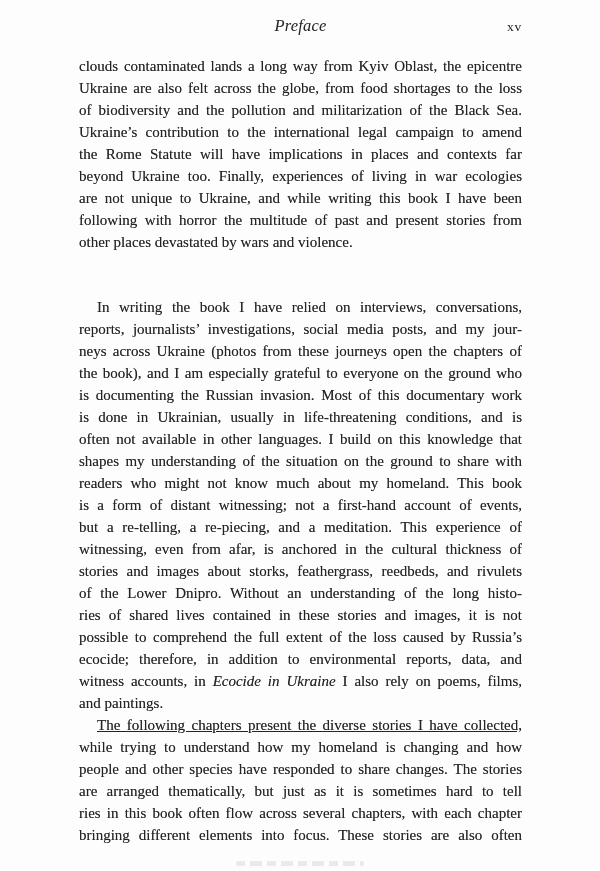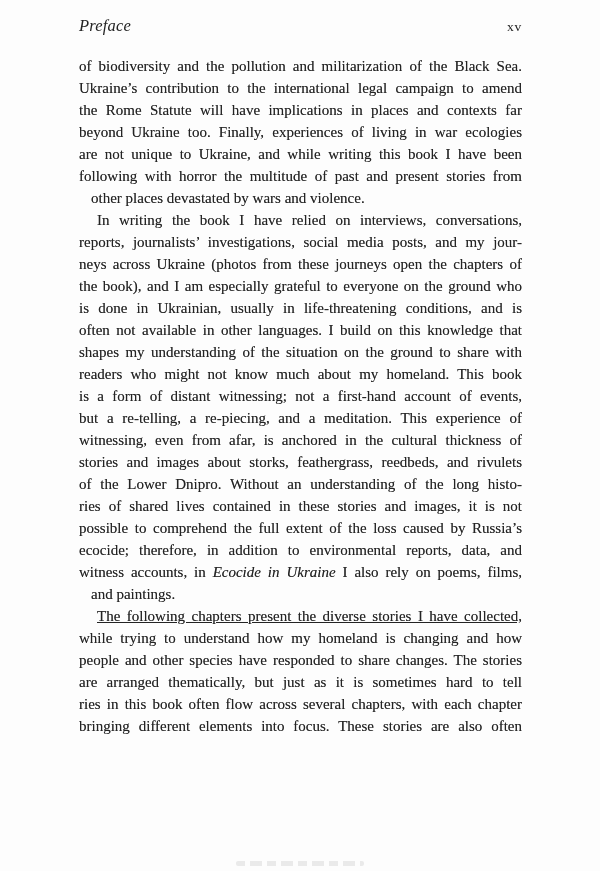--- a/index.html
+++ b/index.html
@@ -24,20 +24,21 @@
     left: 79px;
     top: 14px;
     width: 443px;
     height: 24px;
   }
   .head-title {
     position: absolute;
     left: 0;
     right: 0;
     top: 0;
+    text-align: center;
     font-style: italic;
     font-size: 16.5px;
     line-height: 24px;
     letter-spacing: 0.2px;
   }
   .folio {
     position: absolute;
     right: 0;
     top: 1px;
     font-size: 13.5px;
@@ -58,21 +59,20 @@
     white-space: nowrap;
     text-align: justify;
     text-align-last: justify;
     text-shadow: 0 0 0.45px rgba(45,45,45,0.55);
   }
   
   .line { white-space: normal; }
   .line.flush-left {
     text-align: left;
     text-align-last: left;
-    margin-left: 12px;
   }
   .line i { }
   .clipped-artifact {
     position: absolute;
     left: 236px;
     top: 861px;
     width: 128px;
     height: 5px;
     opacity: 0.28;
     background:
@@ -88,31 +88,34 @@
 <body style="--bg: #fdfdfd; --ink: #242424; --artifact: #b9b9b9;">
 
 <div class="page">
 
   <div class="running-head">
     <span class="head-title">Preface</span>
     <span class="folio">xv</span>
   </div>
 
   <div class="text-block" id="text-block">
+      <div class="line">clouds contaminated lands a long way from Kyiv Oblast, the epicentre</div>
+      <div class="line">Ukraine are also felt across the globe, from food shortages to the loss</div>
       <div class="line">of biodiversity and the pollution and militarization of the Black Sea.</div>
       <div class="line">Ukraine’s contribution to the international legal campaign to amend</div>
       <div class="line">the Rome Statute will have implications in places and contexts far</div>
       <div class="line">beyond Ukraine too. Finally, experiences of living in war ecologies</div>
       <div class="line">are not unique to Ukraine, and while writing this book I have been</div>
       <div class="line">following with horror the multitude of past and present stories from</div>
       <div class="line flush-left">other places devastated by wars and violence.</div>
-      <div class="line" style="text-indent: 18px;">In writing the book I have relied on interviews, conversations,</div>
+      <div class="line" style="text-indent: 18px; margin-top: 43px;">In writing the book I have relied on interviews, conversations,</div>
       <div class="line">reports, journalists’ investigations, social media posts, and my jour-</div>
       <div class="line">neys across Ukraine (photos from these journeys open the chapters of</div>
       <div class="line">the book), and I am especially grateful to everyone on the ground who</div>
+      <div class="line">is documenting the Russian invasion. Most of this documentary work</div>
       <div class="line">is done in Ukrainian, usually in life-threatening conditions, and is</div>
       <div class="line">often not available in other languages. I build on this knowledge that</div>
       <div class="line">shapes my understanding of the situation on the ground to share with</div>
       <div class="line">readers who might not know much about my homeland. This book</div>
       <div class="line">is a form of distant witnessing; not a first-hand account of events,</div>
       <div class="line">but a re-telling, a re-piecing, and a meditation. This experience of</div>
       <div class="line">witnessing, even from afar, is anchored in the cultural thickness of</div>
       <div class="line">stories and images about storks, feathergrass, reedbeds, and rivulets</div>
       <div class="line">of the Lower Dnipro. Without an understanding of the long histo-</div>
       <div class="line">ries of shared lives contained in these stories and images, it is not</div>

